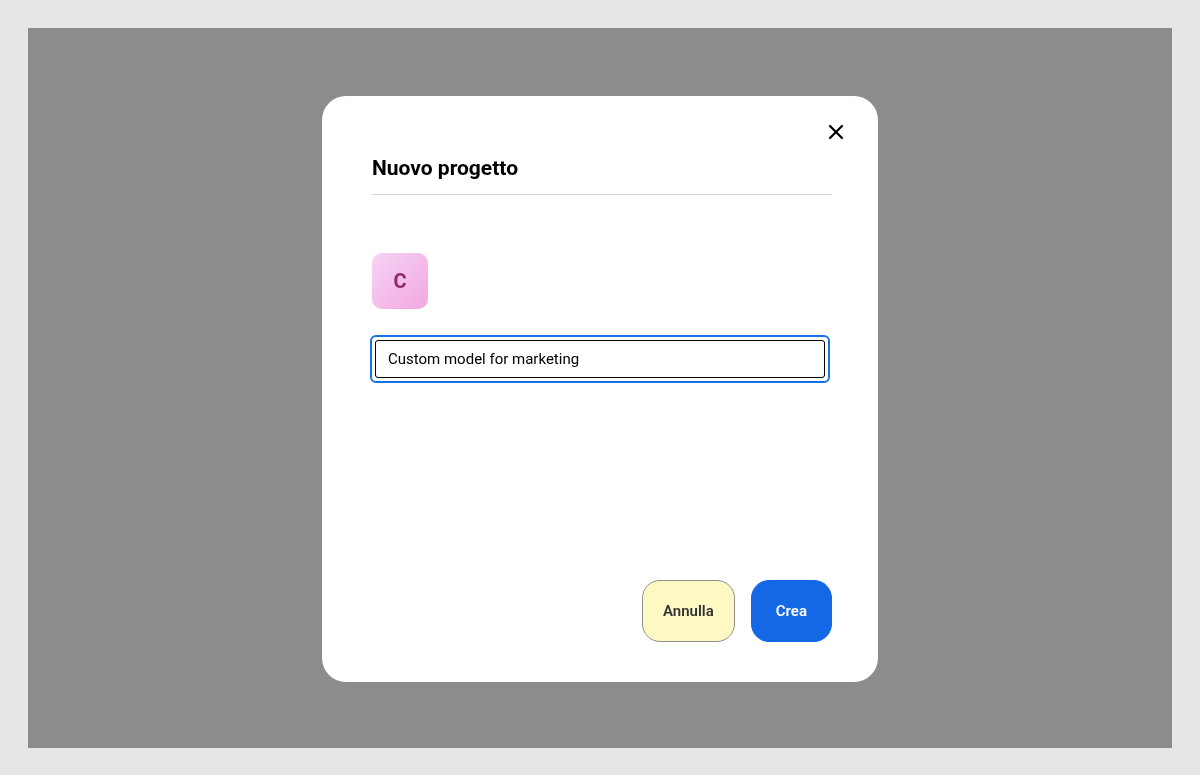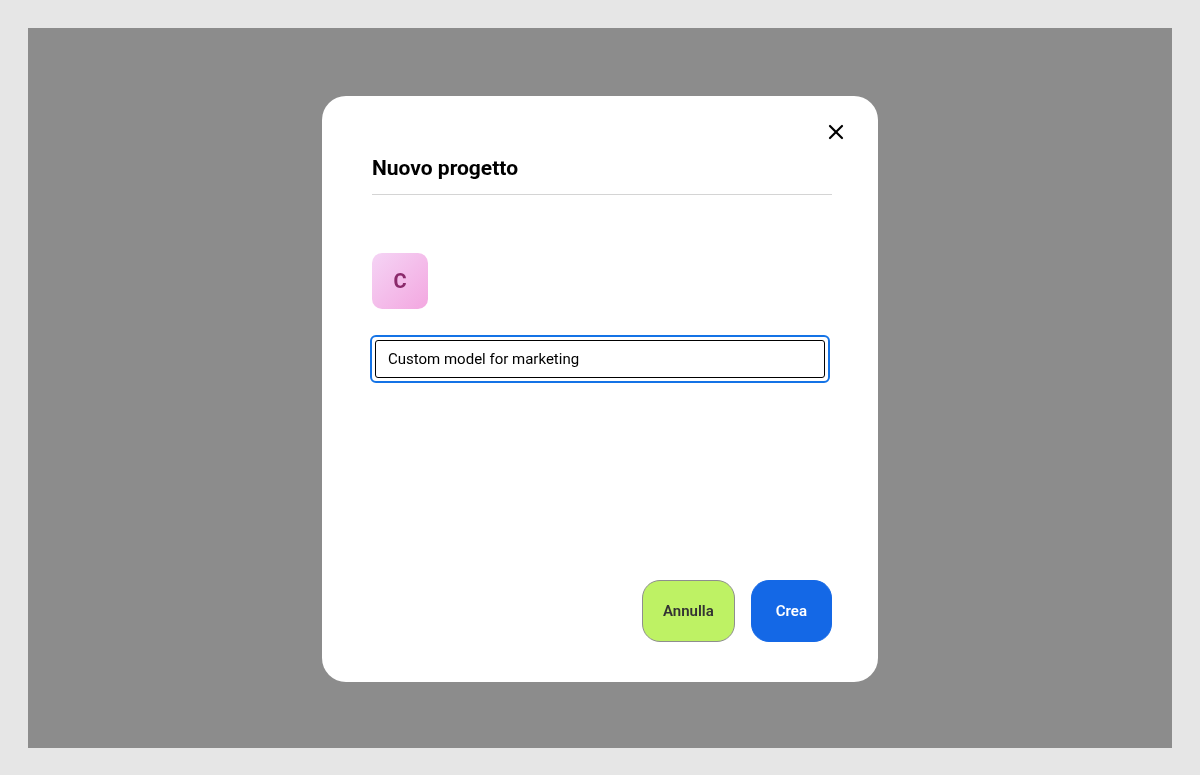--- a/index.html
+++ b/index.html
@@ -112,21 +112,21 @@
     }
     .btn {
       border-radius: 18px;
       font-size: 15px;
       font-weight: 600;
       padding: 7px 20px;
       cursor: pointer;
       font-family: inherit;
     }
     .btn-secondary {
-      background: #bef264;
+      background: #fef9c3;
       border: 1.5px solid #8e8e8e;
       color: #333333;
     }
     .btn-primary {
       background: #1468e6;
       border: 1.5px solid #1468e6;
       color: #ffffff;
       padding: 21px 24px;
     }
   </style>

